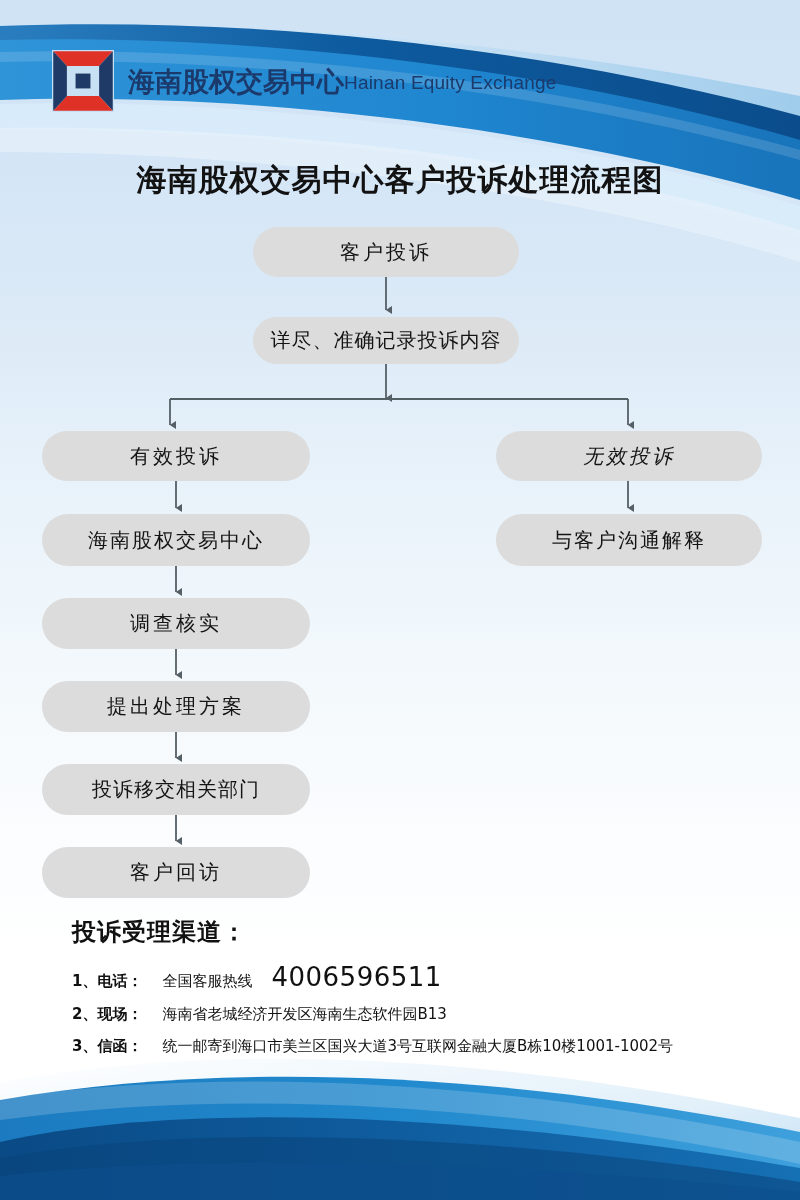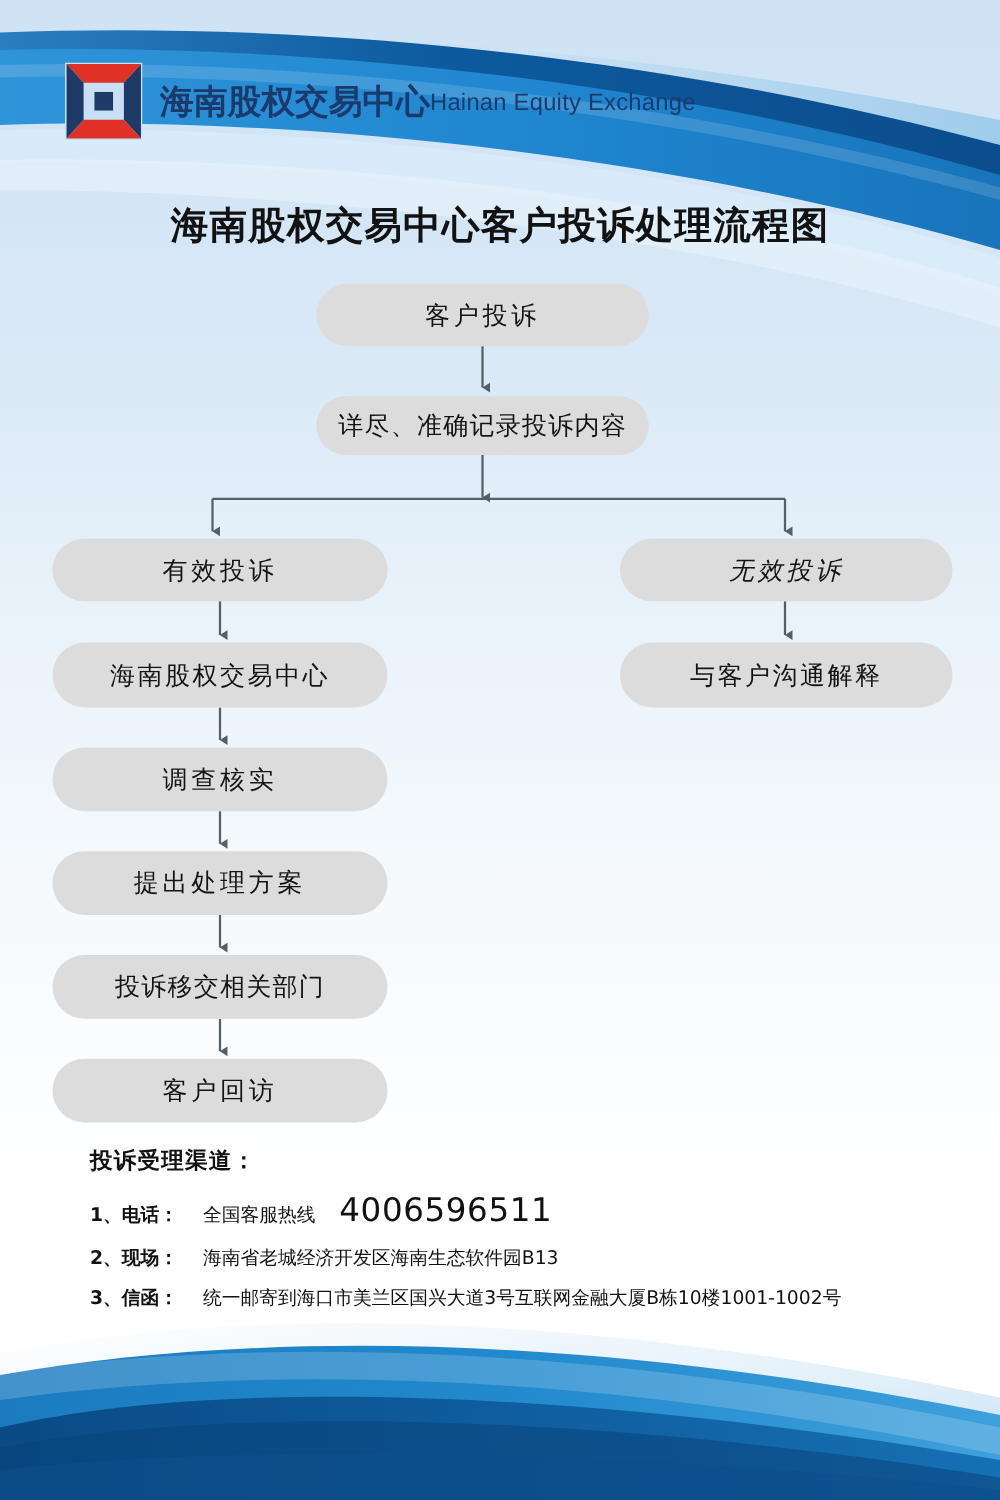--- a/index.html
+++ b/index.html
@@ -115,21 +115,21 @@
   
   .contact {
     position: absolute;
     left: 72px;
     top: 916px;
     width: 700px;
     z-index: 5;
   }
   .contact-heading {
     font-family: "DejaVu Sans", "Liberation Sans", sans-serif;
-    font-size: 18px;
+    font-size: 24px;
     font-weight: bold;
     color: #111111;
     letter-spacing: 1px;
     margin-bottom: 14px;
   }
   .contact-line {
     display: flex;
     align-items: baseline;
     margin-bottom: 13px;
     font-family: "DejaVu Sans", "Liberation Sans", sans-serif;

